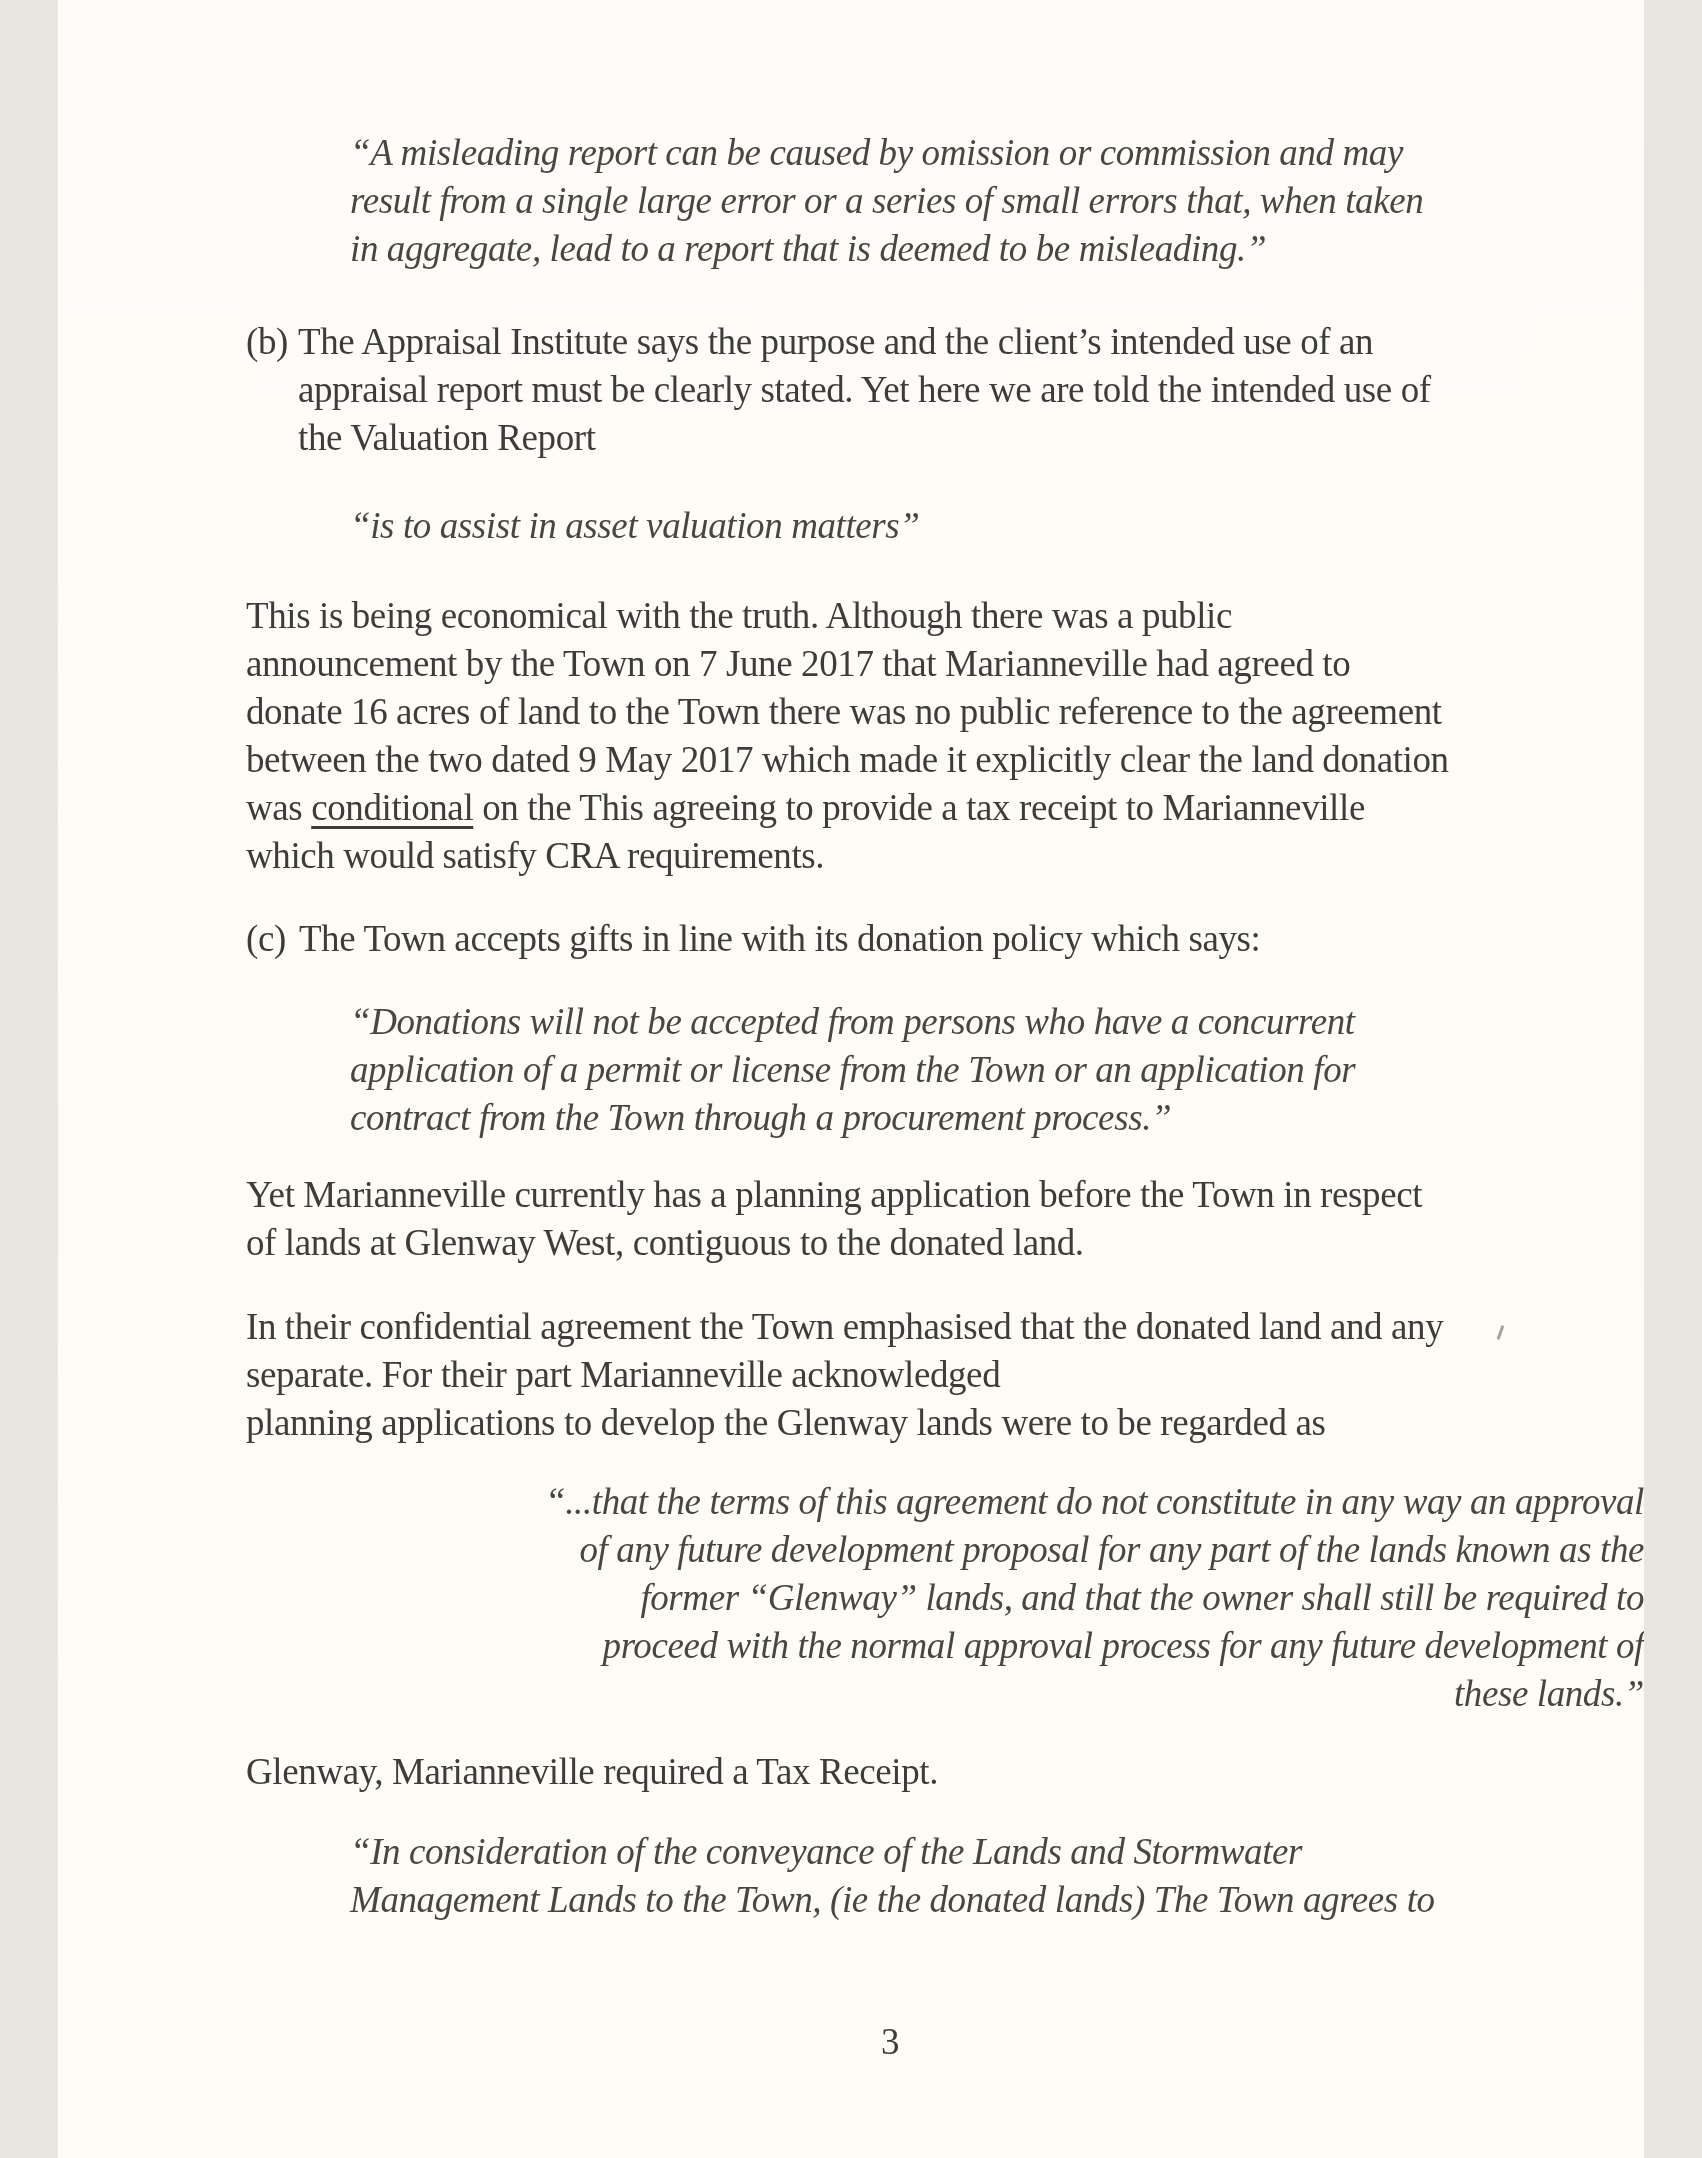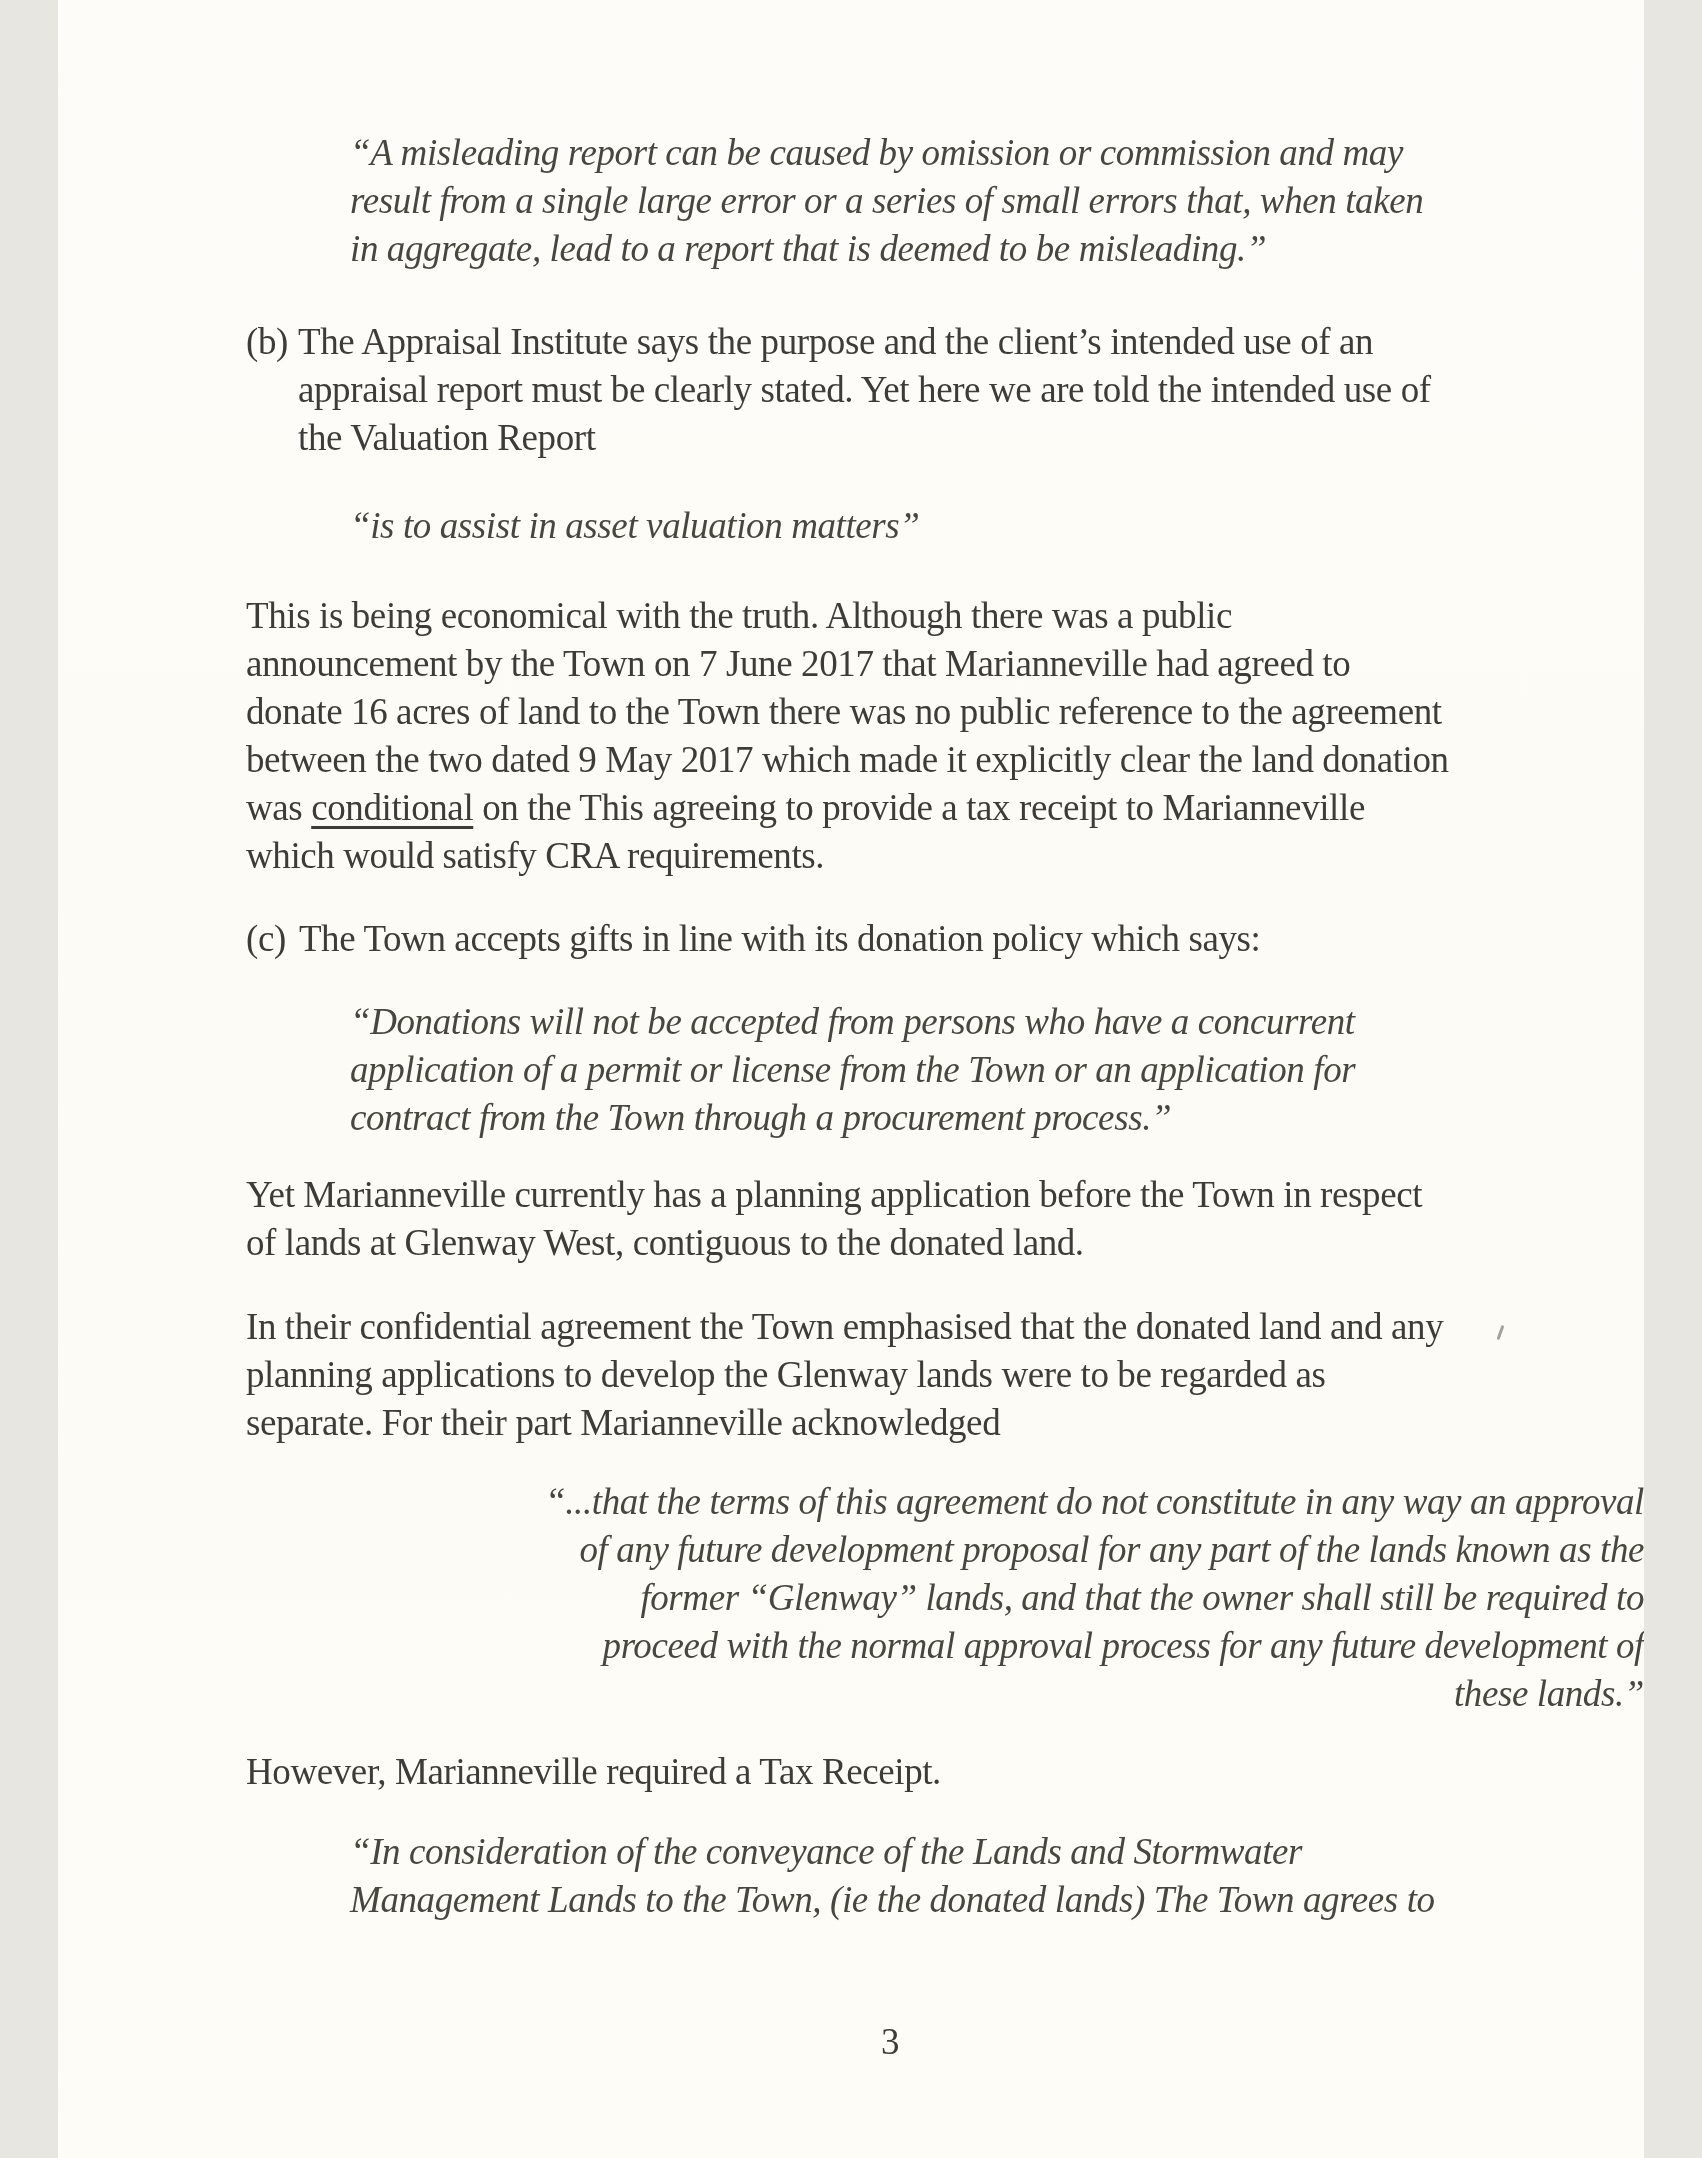--- a/index.html
+++ b/index.html
@@ -137,34 +137,34 @@
         <div class="line">contract from the Town through a procurement process.”</div>
       </div>
 
     <div class="block body-block mb-py">
         <div class="line">Yet Marianneville currently has a planning application before the Town in respect</div>
         <div class="line">of lands at Glenway West, contiguous to the donated land.</div>
       </div>
 
     <div class="block body-block mb-pi">
         <div class="line">In their confidential agreement the Town emphasised that the donated land and any</div>
+        <div class="line">separate. For their part Marianneville acknowledged</div>
         <div class="line">planning applications to develop the Glenway lands were to be regarded as</div>
-        <div class="line">separate. For their part Marianneville acknowledged</div>
       </div>
 
     <div class="block quote-block mb-qt">
         <div class="line">“...that the terms of this agreement do not constitute in any way an approval</div>
         <div class="line">of any future development proposal for any part of the lands known as the</div>
         <div class="line">former “Glenway” lands, and that the owner shall still be required to</div>
         <div class="line">proceed with the normal approval process for any future development of</div>
         <div class="line">these lands.”</div>
       </div>
 
     <div class="block body-block mb-ph">
-      <div class="line">However, Marianneville required a Tax Receipt.</div>
+      <div class="line">Glenway, Marianneville required a Tax Receipt.</div>
     </div>
 
     <div class="block quote-block mb-qc">
         <div class="line">“In consideration of the conveyance of the Lands and Stormwater</div>
         <div class="line">Management Lands to the Town, (ie the donated lands) The Town agrees to</div>
       </div>
 
   </div>
 
   <div class="page-number">3</div>

